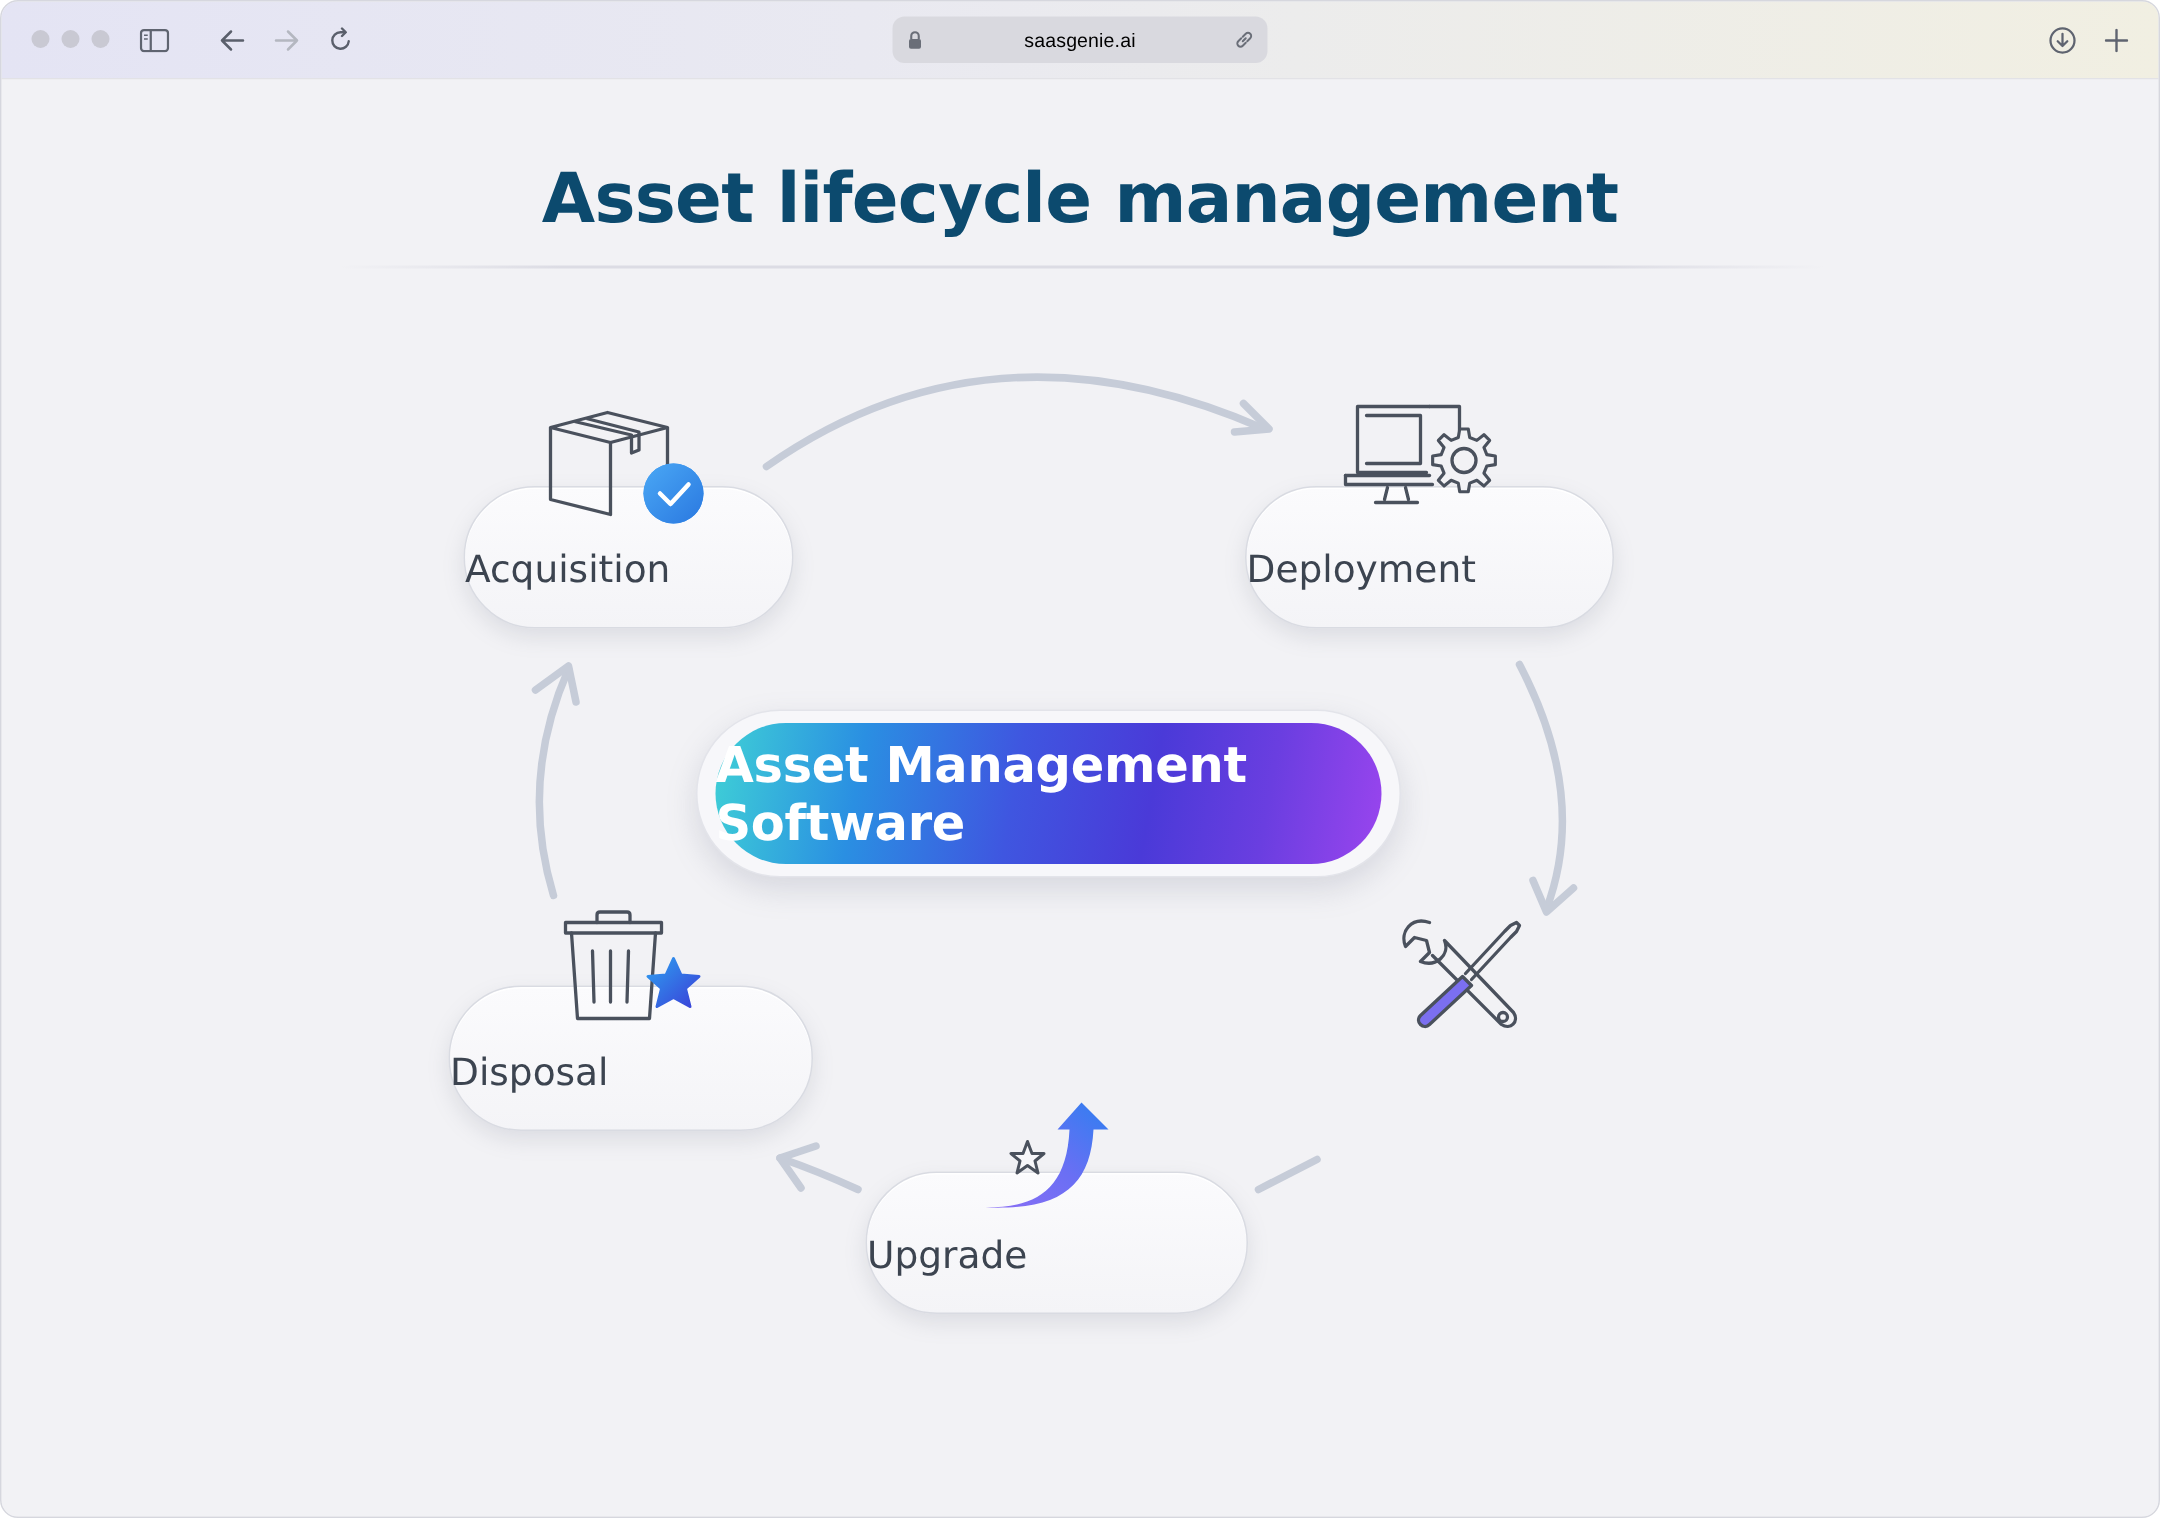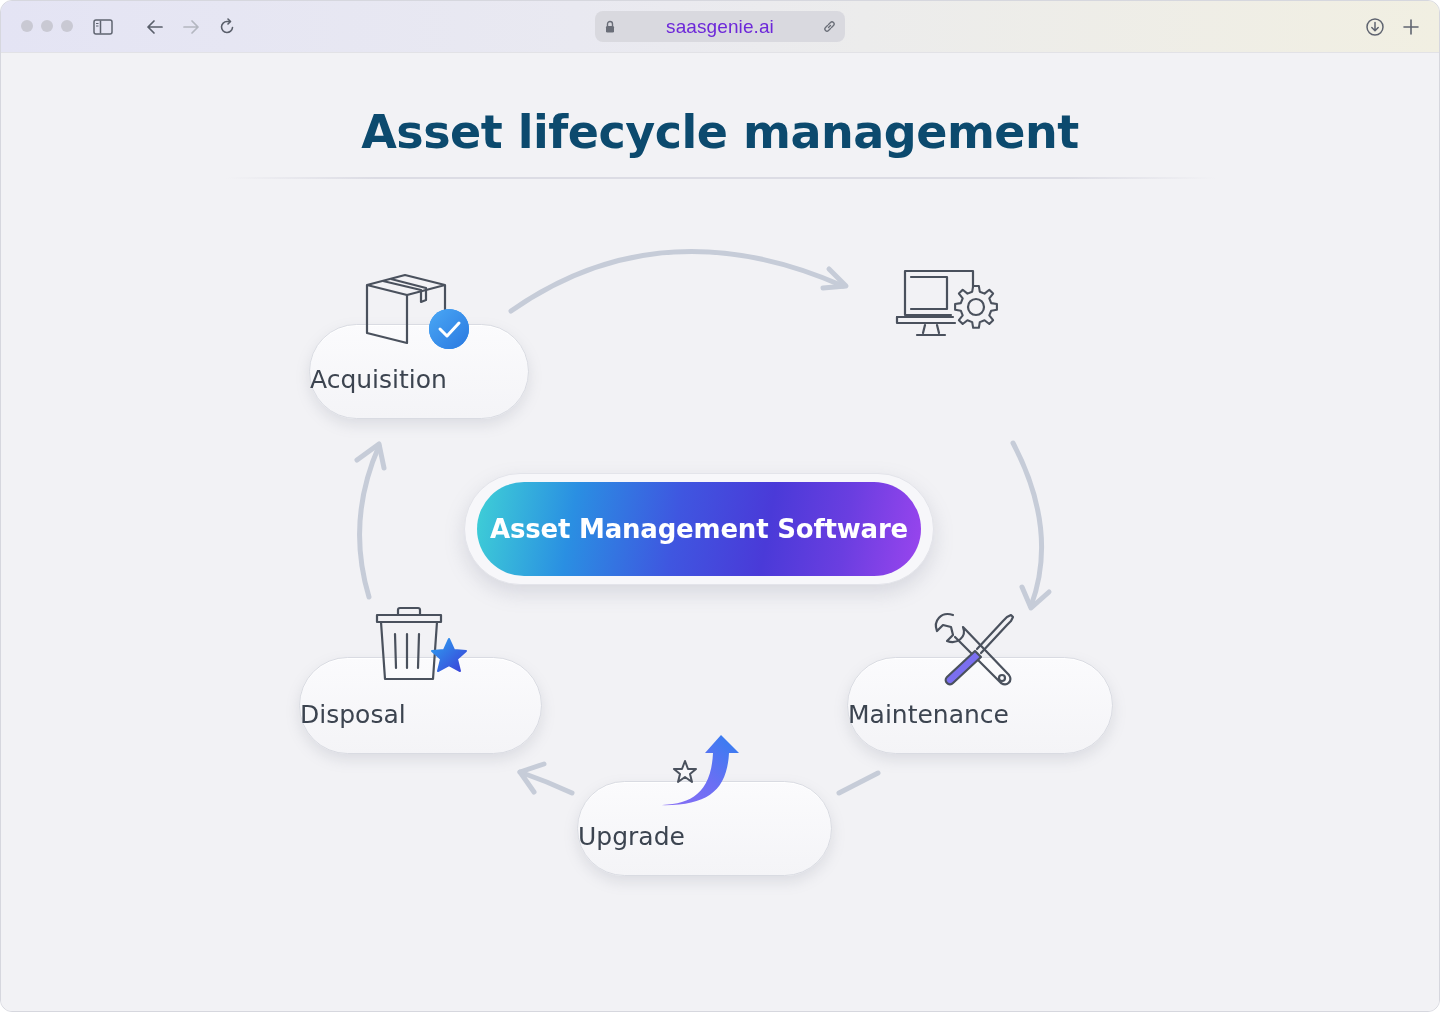--- a/index.html
+++ b/index.html
@@ -18,21 +18,21 @@
     background: linear-gradient(90deg, #e4e4f4 0%, #e9e9f1 40%, #ececec 60%, #f1efe2 100%);
     border-bottom: 1px solid #e2e2e6;
   }
   .traffic { position: absolute; top: 19px; width: 12px; height: 12px; border-radius: 50%; background: #c9c9d3; }
   .tb-icon { position: absolute; top: 14px; width: 24px; height: 24px; display: flex; align-items: center; justify-content: center; }
   .urlbar {
     position: absolute; left: 594px; top: 10px; width: 250px; height: 31px;
     background: #d9d9df; border-radius: 8px;
     display: flex; align-items: center; justify-content: center;
   }
-  .url-text { font-size: 19px; color: #6d28d9; letter-spacing: 0.1px; }
+  .url-text { font-size: 13px; color: #000000; letter-spacing: 0.1px; }
   .lock { position: absolute; left: 10px; top: 9px; }
   .link { position: absolute; right: 8px; top: 8px; }
 
   .content { position: absolute; left: 0; top: 52px; width: 100%; height: 958px; background: #f2f2f5; }
 
   .title {
     position: absolute; left: 0; width: 100%; top: 52px; text-align: center;
     font-size: 46px; font-weight: bold; color: #0c4a6e; letter-spacing: -0.5px;
     font-family: "DejaVu Sans", sans-serif;
   }
@@ -63,21 +63,21 @@
     border: 1px solid #e3e4ea; box-sizing: border-box;
   }
   .center-inner {
     position: absolute; left: 476px; top: 429px; width: 444px; height: 94px;
     border-radius: 999px;
     background: linear-gradient(100deg, #3fd0d6 0%, #2a8fe2 22%, #3f56e0 45%, #4a3ad8 65%, #6a3ee0 82%, #9a45ee 100%);
     display: flex; align-items: center; justify-content: center;
   }
   .center-label {
     font-family: "DejaVu Sans", sans-serif;
-    font-size: 26px; font-weight: bold; color: #ffffff; letter-spacing: -0.2px;
+    font-size: 33px; font-weight: bold; color: #ffffff; letter-spacing: -0.2px;
   }
   svg.arrows { position: absolute; left: 0; top: 0; }
 </style>
 </head>
 <body>
 
 <div class="window">
 
   <div class="toolbar">
     <div class="traffic" style="left:20px"></div>
@@ -176,38 +176,38 @@
     <circle cx="86" cy="58" r="20" fill="url(#chkgrad)"></circle>
     <defs>
       <linearGradient id="chkgrad" x1="0" y1="0" x2="1" y2="1">
         <stop offset="0" stop-color="#4aa8f5"></stop>
           <stop offset="1" stop-color="#2a78e0"></stop>
       </linearGradient>
     </defs>
     <path d="M77 58 L84 65 L96 52" fill="none" stroke="#ffffff" stroke-width="3" stroke-linecap="round" stroke-linejoin="round"></path>
   </svg>
 
+  <div class="pill" style="left:829px; top:323px; width:246px; height:95px;">
+    <span class="pill-label" style="padding-bottom:24px">Deployment</span>
+  </div>
   <svg class="node-icon" style="left:894px; top:266px" width="110" height="76" viewBox="0 0 110 76">
     <g fill="none" stroke="#4a515d" stroke-width="2.2" stroke-linejoin="round" stroke-linecap="round">
       <path d="M58 4 L10 4 L10 48 L56 48"></path>
       <path d="M16 10 L52 10 L52 42 L16 42"></path>
       <path d="M58 4 L78 4 L78 20"></path>
       <path d="M2 50 L2 56 L60 56"></path>
       <path d="M2 50 L58 50"></path>
       <path d="M30 58 L28 66 M42 58 L44 66 M22 68 L50 68"></path>
     </g>
     <g transform="translate(81,40)" fill="#f2f2f5" stroke="#4a515d" stroke-width="2.2" stroke-linejoin="round">
       <path d="M-3,-20 L3,-20 L4,-14 L9,-12 L14,-16 L18,-12 L14,-7 L16,-2 L22,-1 L22,5 L16,6 L14,11 L18,16 L14,20 L9,16 L4,18 L3,24 L-3,24 L-4,18 L-9,16 L-14,20 L-18,16 L-14,11 L-16,6 L-22,5 L-22,-1 L-16,-2 L-14,-7 L-18,-12 L-14,-16 L-9,-12 L-4,-14 Z" transform="translate(0,-2) scale(0.95)"></path>
       <circle cx="0" cy="0" r="8"></circle>
     </g>
   </svg>
 
-  <div class="pill" style="left:846px; top:656px; width:266px; height:97px;">
-    <span class="pill-label" style="padding-bottom:24px">Maintenance</span>
-  </div>
   <svg class="node-icon" style="left:930px; top:608px" width="90" height="82" viewBox="0 0 90 82">
     <g fill="none" stroke="#4a515d" stroke-width="2.2" stroke-linejoin="round" stroke-linecap="round">
 
       <path d="M22 6 C10 2 2 12 6 22 L12 16 L20 18 L22 26 L16 32 C26 36 36 28 32 18 L78 66 C82 72 76 78 70 74 L24 28"></path>
       <circle cx="71" cy="69" r="3"></circle>
 
       <path d="M46 40 L72 12 L76 8 L80 6 L82 8 L80 12 L76 16 L50 44"></path>
     </g>
     <path d="M44 42 L50 48 L22 74 C18 78 12 72 16 68 Z" fill="#7b6ff0" stroke="#4a515d" stroke-width="2.2" stroke-linejoin="round"></path>
   </svg>

